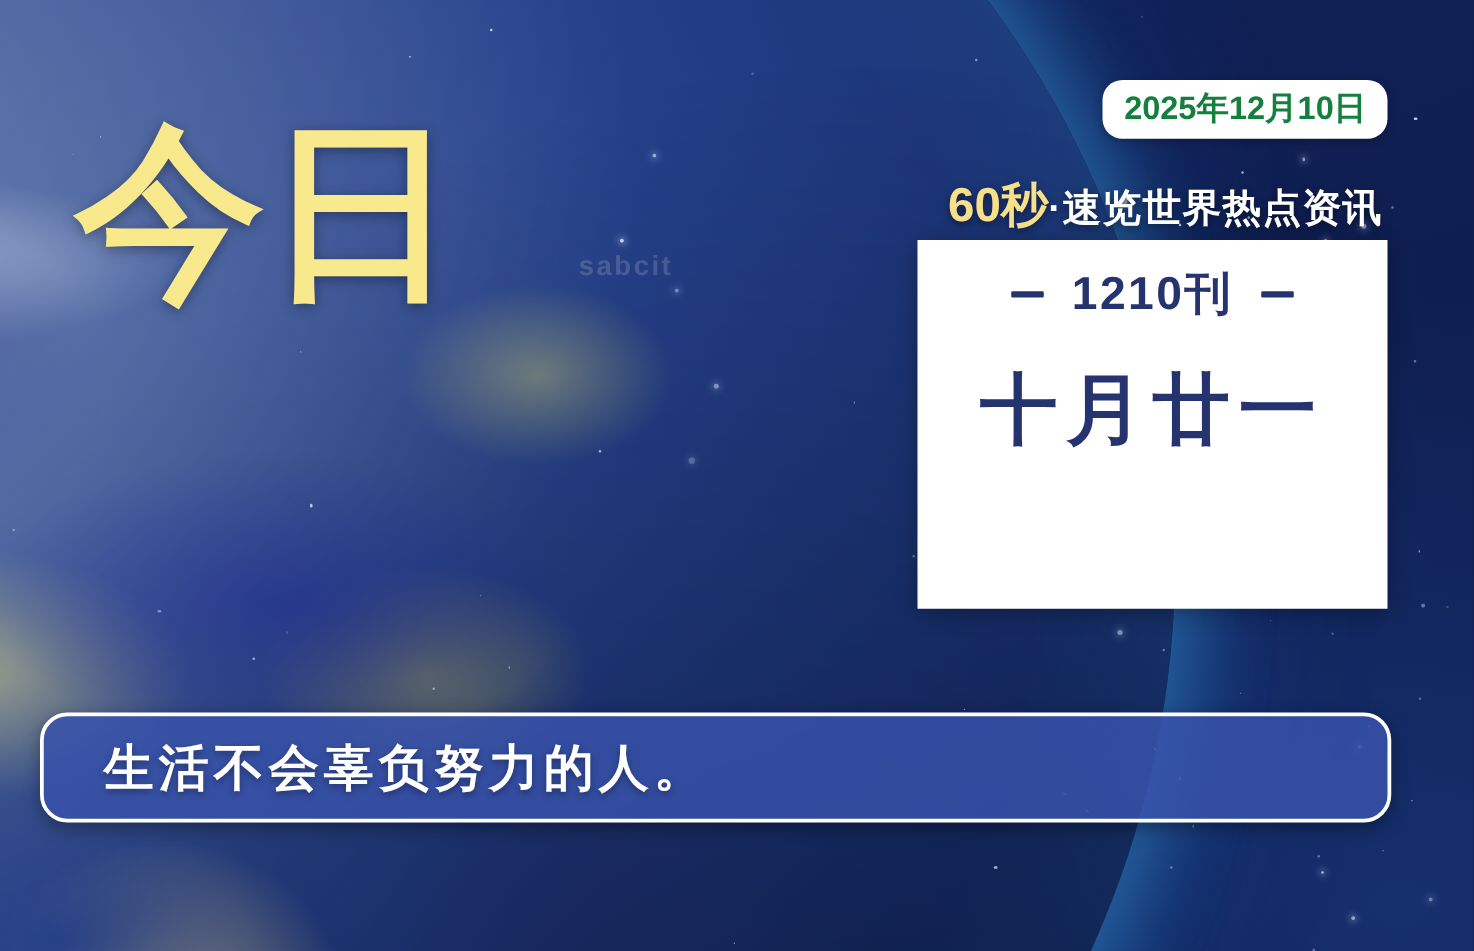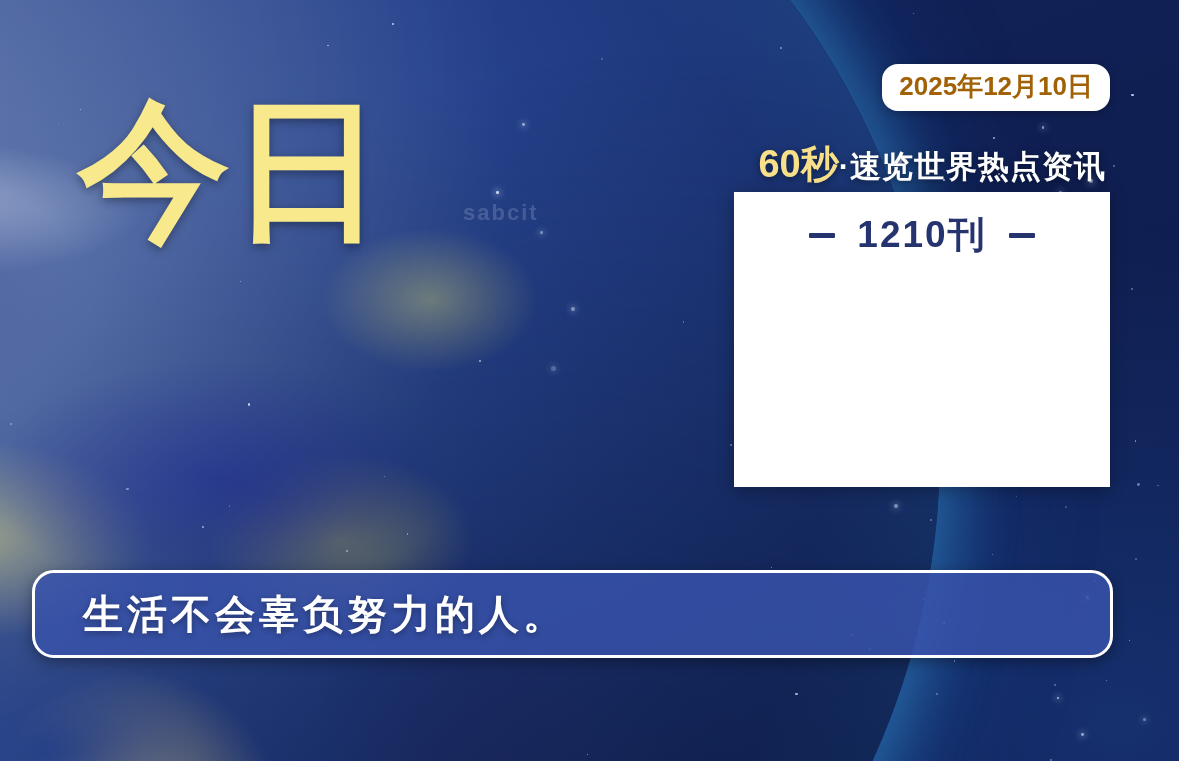--- a/index.html
+++ b/index.html
@@ -75,32 +75,32 @@
   
   .brand{
     position:absolute;left:46px;top:98px;width:430px;
     line-height:.96;
     font-weight:bold;
     letter-spacing:2px;
   }
   .brand-line1{
     font-size:152px;color:#f8e98c;
     text-shadow:0 3px 10px rgba(0,0,0,.35);
-    margin-left:32px;
+    margin-left:14px;
   }
   .brand-line2{
     font-size:152px;color:#ffffff;
     text-shadow:0 4px 12px rgba(0,0,0,.45);
     margin-top:12px;
   }
 
   
   .date-pill{
     position:absolute;right:69px;top:64px;
-    background:#ffffff;color:#a16207;
+    background:#ffffff;color:#15803d;
     font-size:26px;font-weight:bold;
     padding:5px 17px 7px;
     border-radius:16px;
     white-space:nowrap;
     box-shadow:0 2px 8px rgba(0,0,0,.25);
   }
 
   
   .tagline{
     position:absolute;right:73px;top:139px;
@@ -283,19 +283,20 @@
   <div class="tagline">
     <span class="sec">60秒</span><span class="rest">·速览世界热点资讯</span>
   </div>
 
   <div class="card">
     <div class="card-issue">
       <span class="dash"></span>
       <span>1210刊</span>
       <span class="dash"></span>
     </div>
+    <div class="card-lunar">十月廿一</div>
   </div>
 
   <div class="quote">
     <span class="quote-text">生活不会辜负努力的人。</span>
   </div>
 
 </div>
 
 </body></html>

